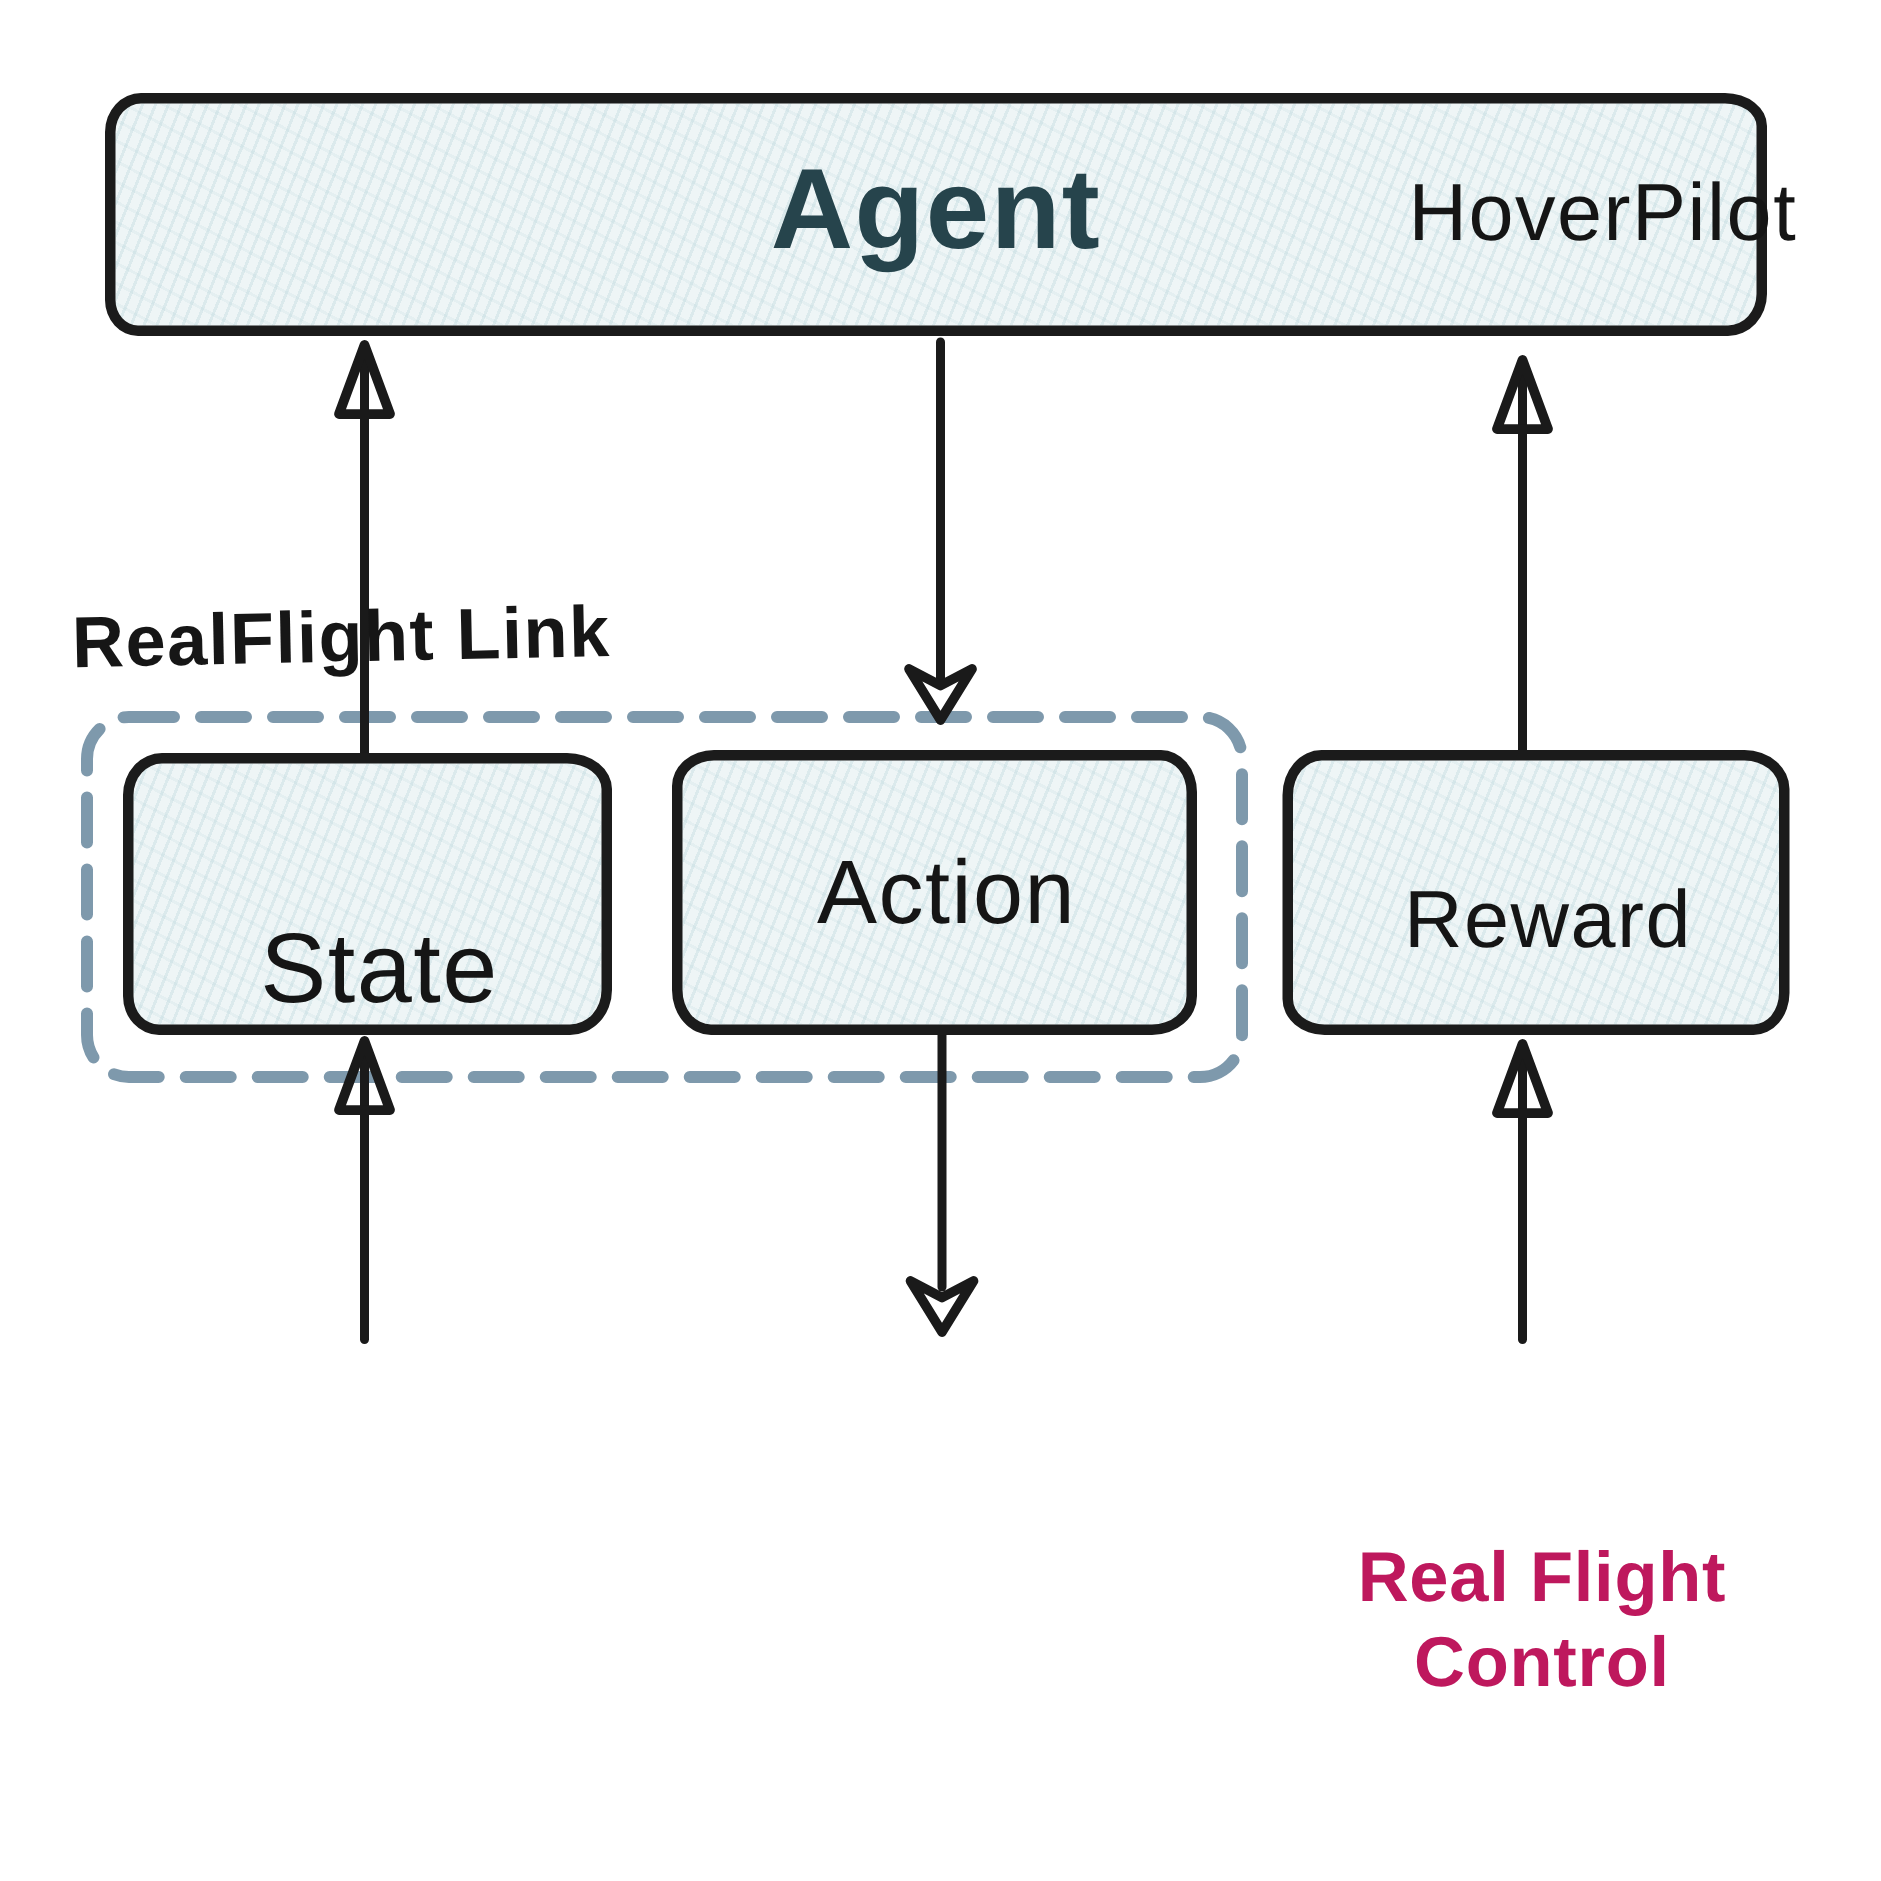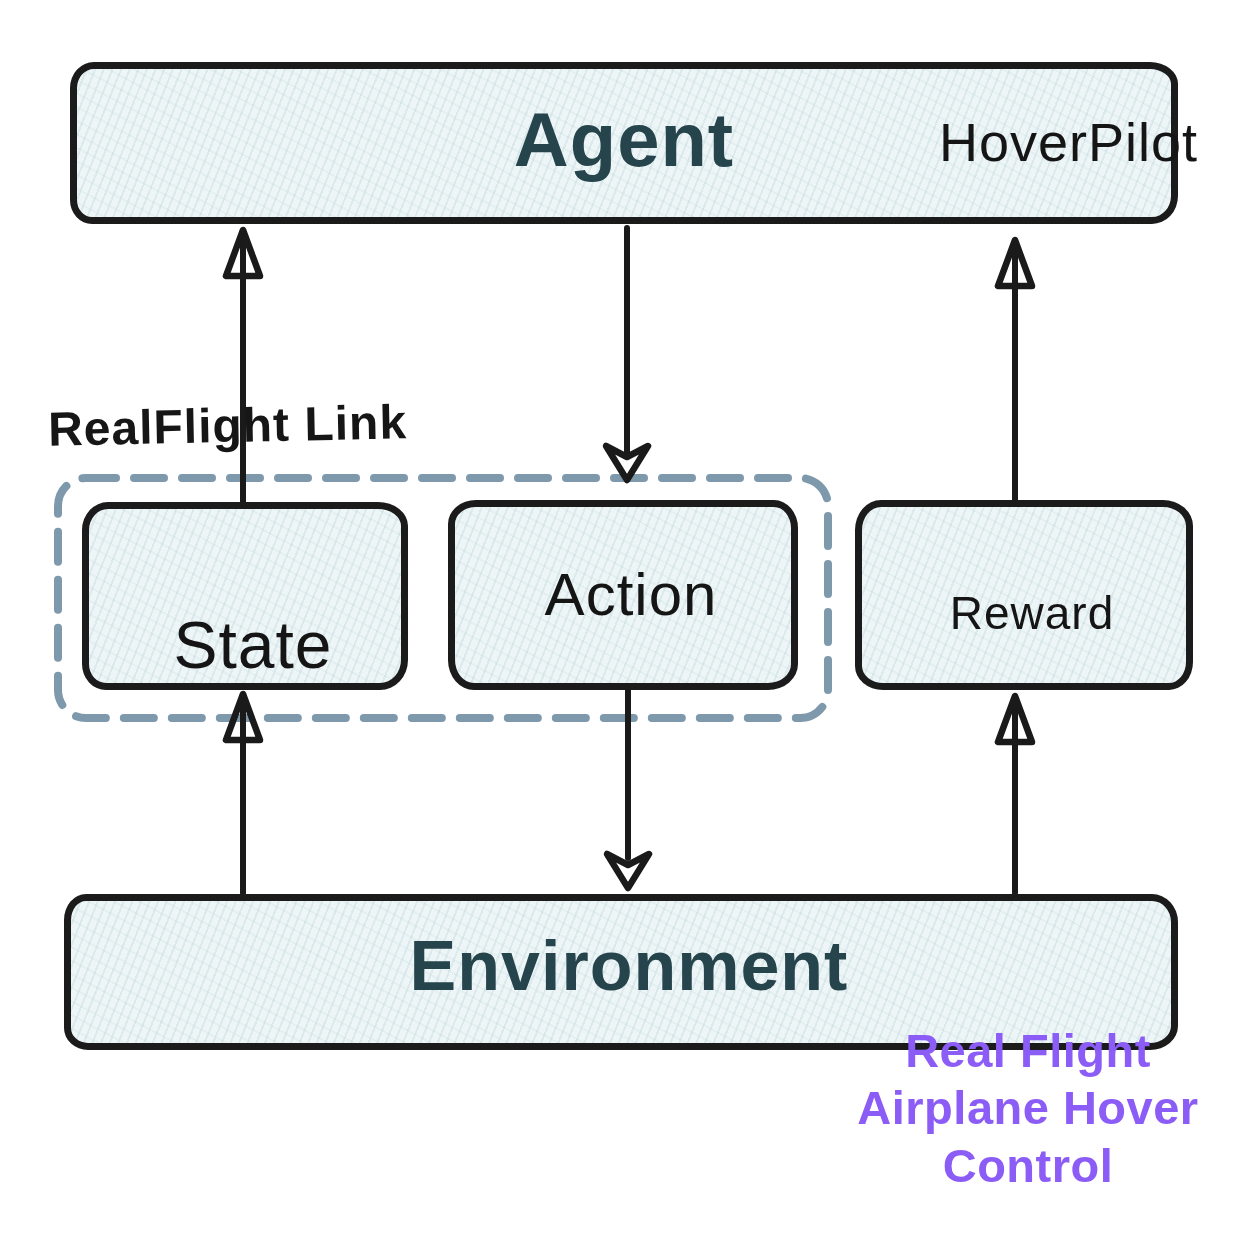--- a/index.html
+++ b/index.html
@@ -28,32 +28,32 @@
   .node.environment{ left:64px; top:894px; width:1114px; height:156px; border-radius:22px 26px 28px 24px / 26px 28px 24px 22px; }
 
   .title-teal{ color:#26444c; font-weight:bold; letter-spacing:1px; }
   .title-black{ color:#151515; font-weight:normal; letter-spacing:1px; }
 
   .agent-label{ position:absolute; left:0; right:0; top:50%; transform:translateY(-54%); text-align:center; font-size:76px; }
   .agent-badge{ position:absolute; left:862px; top:50%; transform:translateY(-52%); font-size:54px; }
   .state-label{ font-size:66px; }
   .action-label{ font-size:60px; line-height:1.0; }
   .action-sublabel{ font-size:42px; margin-top:6px; }
-  .reward-label{ font-size:46px;margin-top:36px; }
+  .reward-label{ font-size:54px;margin-top:36px; }
   .environment-label{ font-size:70px; transform:translateY(-6px); }
 
   .realflight-label{
     position:absolute; left:48px; top:398px;
     font-size:48px; font-weight:bold; color:#161616;
     letter-spacing:1px; transform:rotate(-1.2deg);
   }
 
   .env-annotation{
     position:absolute; left:828px; top:1022px; width:400px;
-    text-align:center; font-size:47px; font-weight:bold; color:#8b5cf6;
+    text-align:center; font-size:47px; font-weight:bold; color:#be185d;
     line-height:1.22; letter-spacing:0.5px;
   }
 
   .arrow-layer{ position:absolute; left:0; top:0; width:1254px; height:1254px; }
 </style>
 </head>
 <body>
 
 <div class="canvas">
 
@@ -104,23 +104,19 @@
   </div>
 
   <div class="node action">
     <span class="action-label title-black">Action</span>
   </div>
 
   <div class="node reward">
     <span class="reward-label title-black">Reward</span>
   </div>
 
-  <div class="node environment">
-    <span class="environment-label title-teal">Environment</span>
-  </div>
 
   <div class="env-annotation">
     <div>Real Flight</div>
-    <div>Airplane Hover</div>
     <div>Control</div>
   </div>
 
 </div>
 
 </body></html>

